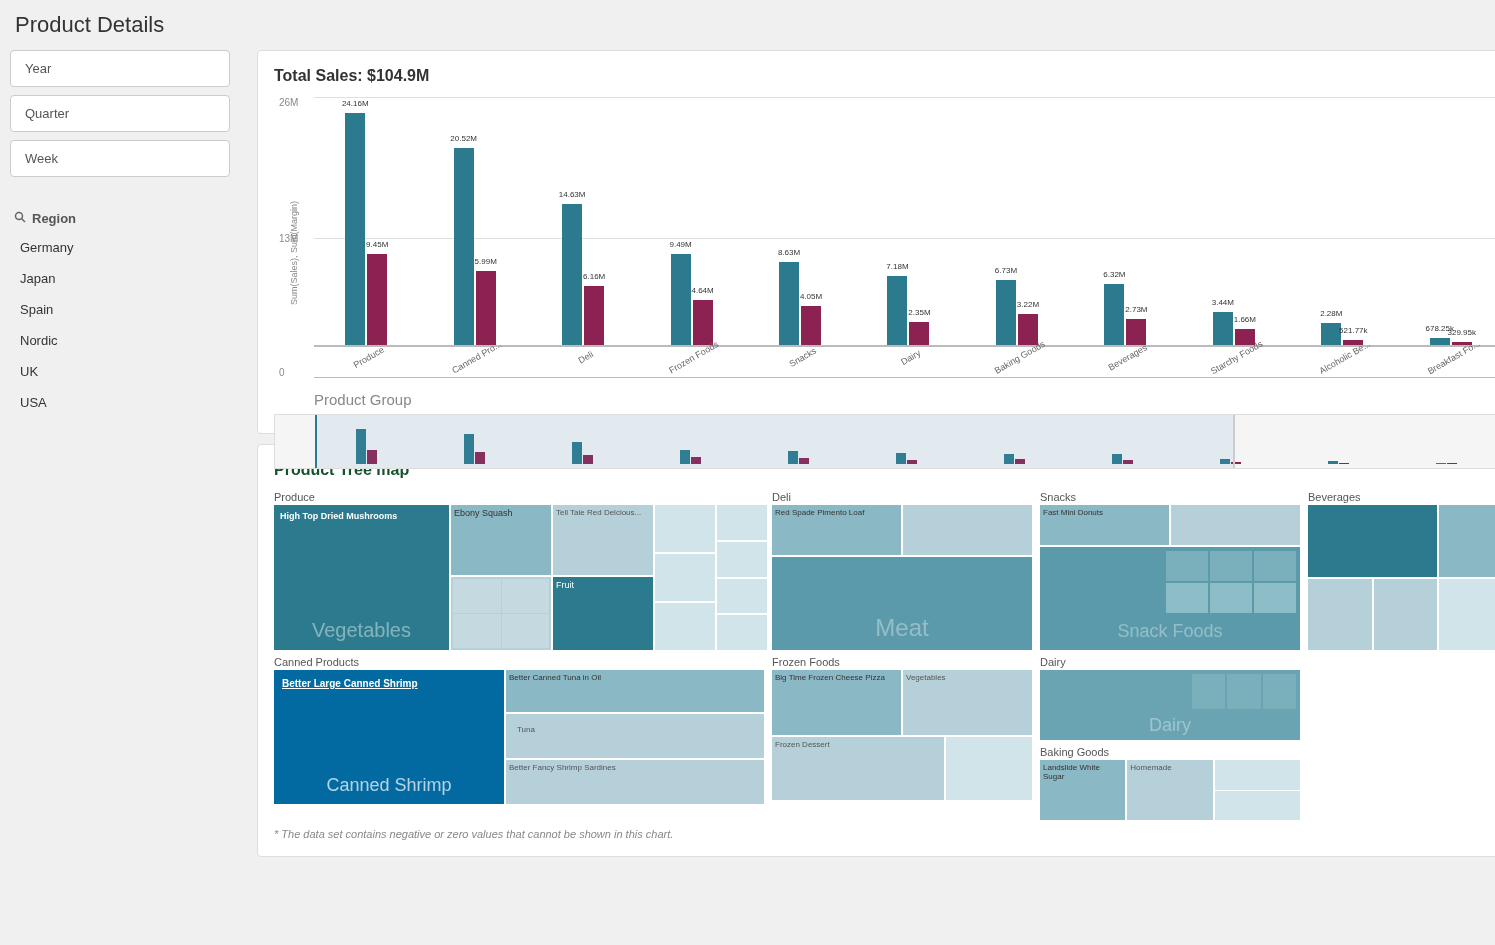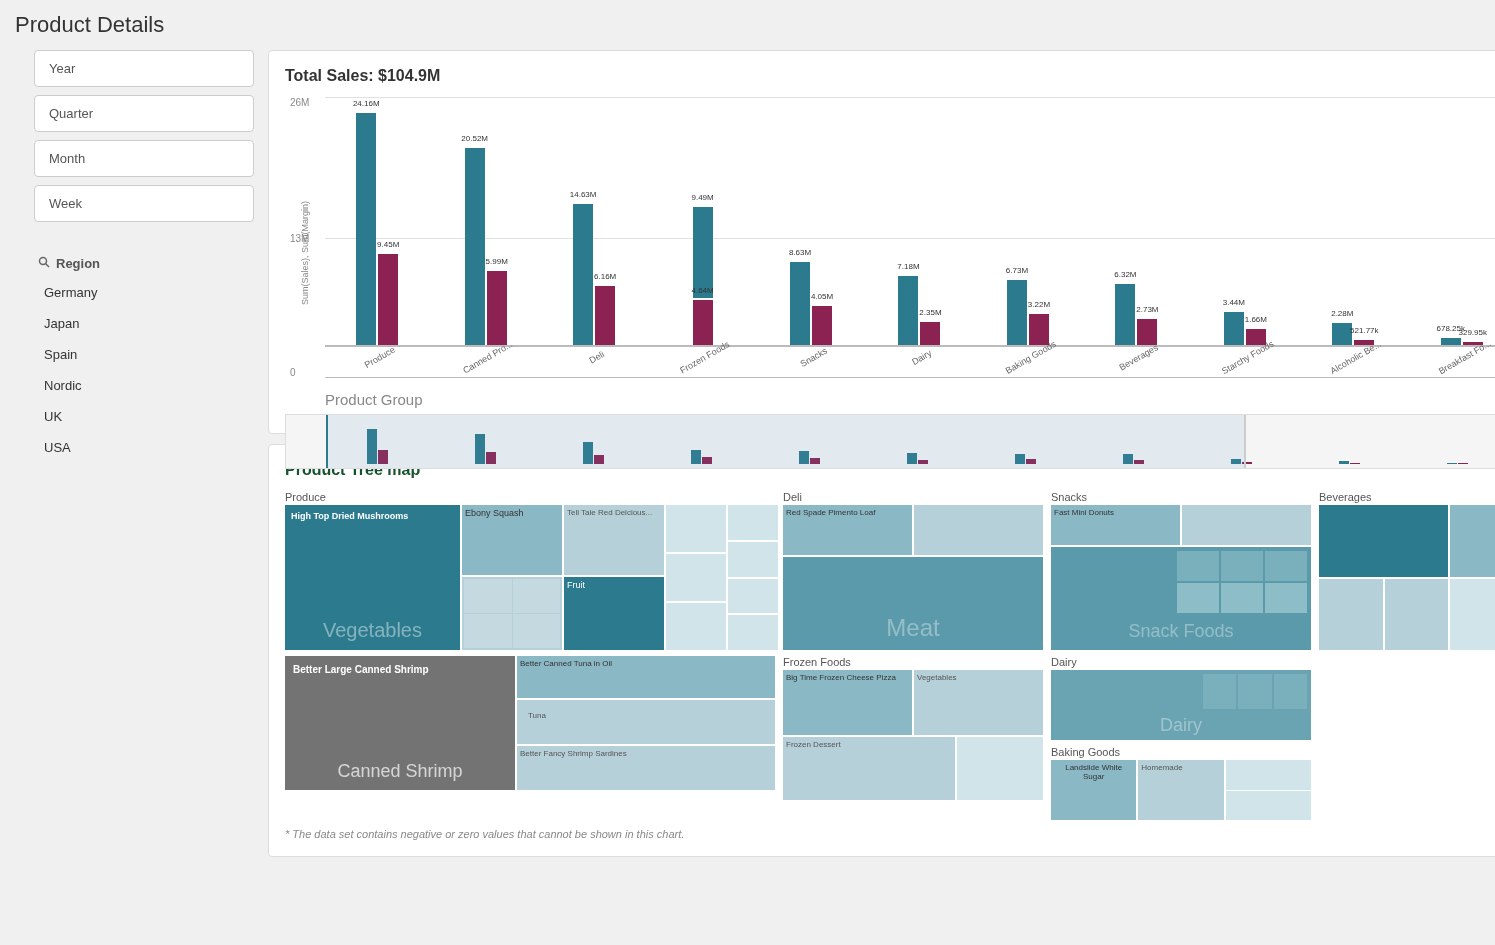--- a/index.html
+++ b/index.html
@@ -8,23 +8,22 @@
     .page-title {
       padding: 12px 15px;
       font-size: 22px;
       font-weight: 300;
       color: #333;
       background: #f0f0f0;
     }
     
     .layout {
       display: flex;
-      gap: 4px;
+      gap: 17px;
       padding: 0 10px 10px 10px;
-      margin-left: 24px;
     }
     
     .sidebar {
       width: 230px;
       min-width: 230px;
       display: flex;
       flex-direction: column;
       gap: 8px;
       padding-right: 10px;
     }
@@ -162,21 +161,20 @@
 </head>
 <body>
 
 <div class="page-title">Product Details</div>
 
 <div class="layout">
 
   <div class="sidebar">
     <button class="filter-btn">Year</button>
     <button class="filter-btn">Quarter</button>
-    <button class="filter-btn">Month</button>
     <button class="filter-btn">Week</button>
 
     <div class="region-section">
       <div class="region-header">
         <span>
           <svg class="search-icon-svg" viewBox="0 0 12 12" fill="none" stroke="#666" stroke-width="1.5">
             <circle cx="5" cy="5" r="3.5"></circle>
             <line x1="7.5" y1="7.5" x2="11" y2="11"></line>
           </svg>
         </span>
@@ -249,21 +247,21 @@
                     <div class="bar-fill bar-teal" style="width:20px;height:141px;"></div>
                   </div>
                   <div style="position:relative;">
                     <div style="position:absolute;top:-14px;left:50%;transform:translateX(-50%);font-size:8px;white-space:nowrap;color:#333;">6.16M</div>
                     <div class="bar-fill bar-purple" style="width:20px;height:59px;"></div>
                   </div>
                 </div>
               </div>
 
               <div style="flex:1; display:flex; flex-direction:column; align-items:center; justify-content:flex-end; height:100%;">
-                <div style="display:flex; align-items:flex-end; gap:2px; justify-content:center;flex-direction:column;">
+                <div style="display:flex; align-items:flex-end; gap:2px; justify-content:center;">
                   <div style="position:relative;">
                     <div style="position:absolute;top:-14px;left:50%;transform:translateX(-50%);font-size:8px;white-space:nowrap;color:#333;">9.49M</div>
                     <div class="bar-fill bar-teal" style="width:20px;height:91px;"></div>
                   </div>
                   <div style="position:relative;">
                     <div style="position:absolute;top:-14px;left:50%;transform:translateX(-50%);font-size:8px;white-space:nowrap;color:#333;">4.64M</div>
                     <div class="bar-fill bar-purple" style="width:20px;height:45px;"></div>
                   </div>
                 </div>
               </div>
@@ -473,23 +471,24 @@
               <div style="display:grid;grid-template-rows:1fr 1fr 1fr 1fr;gap:2px;">
                 <div class="tm-cell tm-cell-lightest"></div>
                 <div class="tm-cell tm-cell-lightest"></div>
                 <div class="tm-cell tm-cell-lightest"></div>
                 <div class="tm-cell tm-cell-lightest"></div>
               </div>
             </div>
           </div>
 
           <div>
+            <div style="font-size:11px;color:#555;margin-bottom:2px;">Canned Products</div>
             <div style="height:130px;display:grid;grid-template-columns:230px 1fr;gap:2px;">
 
-              <div class="tm-cell" style="background:#737373;position:relative;">
+              <div class="tm-cell" style="background:#0369a1;position:relative;text-decoration:underline;">
                 <div style="font-size:10px;font-weight:bold;padding:4px;">Better Large Canned Shrimp</div>
                 <div class="tm-large-text" style="font-size:18px;">Canned Shrimp</div>
               </div>
 
               <div style="display:grid;grid-template-rows:42px 44px 44px;gap:2px;">
                 <div class="tm-cell tm-cell-light" style="font-size:8px;padding:3px;">Better Canned Tuna in Oil</div>
                 <div class="tm-cell tm-cell-lighter" style="font-size:8px;padding:11px;">Tuna</div>
                 <div class="tm-cell tm-cell-lighter" style="font-size:8px;padding:3px;">Better Fancy Shrimp Sardines</div>
               </div>
             </div>
@@ -557,21 +556,21 @@
                 <div style="background:#7ab0bc;"></div>
                 <div style="background:#7ab0bc;"></div>
                 <div style="background:#7ab0bc;"></div>
               </div>
             </div>
           </div>
 
           <div>
             <div style="font-size:11px;color:#555;margin-bottom:2px;">Baking Goods</div>
             <div style="height:60px;display:grid;grid-template-columns:1fr 1fr 1fr;gap:2px;">
-              <div class="tm-cell tm-cell-light" style="font-size:8px;padding:3px;text-align:center;">Landslide White Sugar</div>
+              <div class="tm-cell tm-cell-light" style="font-size:8px;padding:3px;">Landslide White Sugar</div>
               <div class="tm-cell tm-cell-lighter" style="font-size:8px;padding:3px;">Homemade</div>
               <div style="display:grid;grid-template-rows:1fr 1fr;gap:1px;">
                 <div class="tm-cell tm-cell-lightest"></div>
                 <div class="tm-cell tm-cell-lightest"></div>
               </div>
             </div>
           </div>
         </div>
 
         <div style="display:flex;flex-direction:column;gap:6px;">

